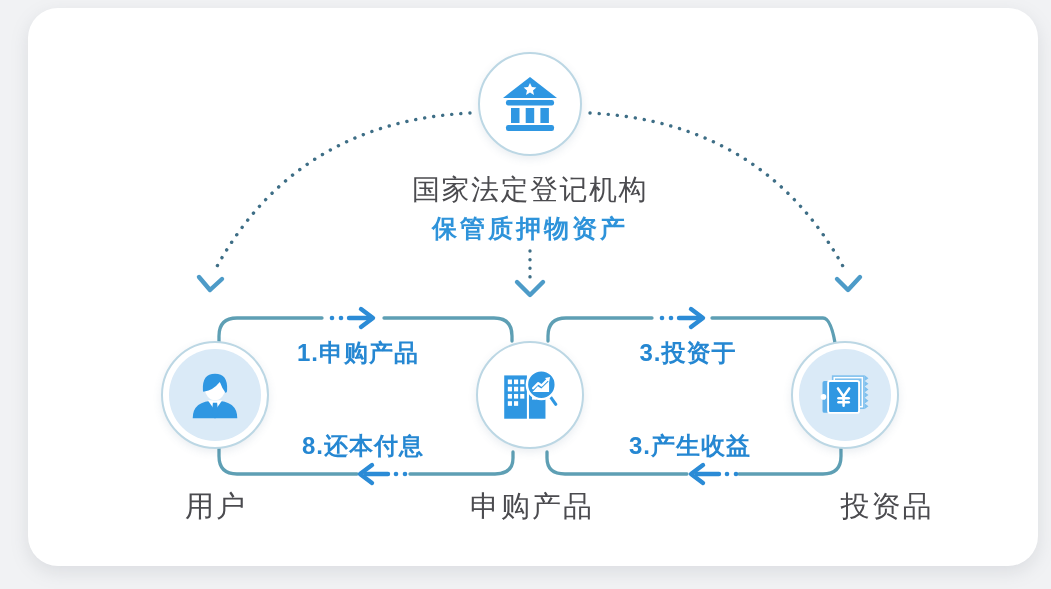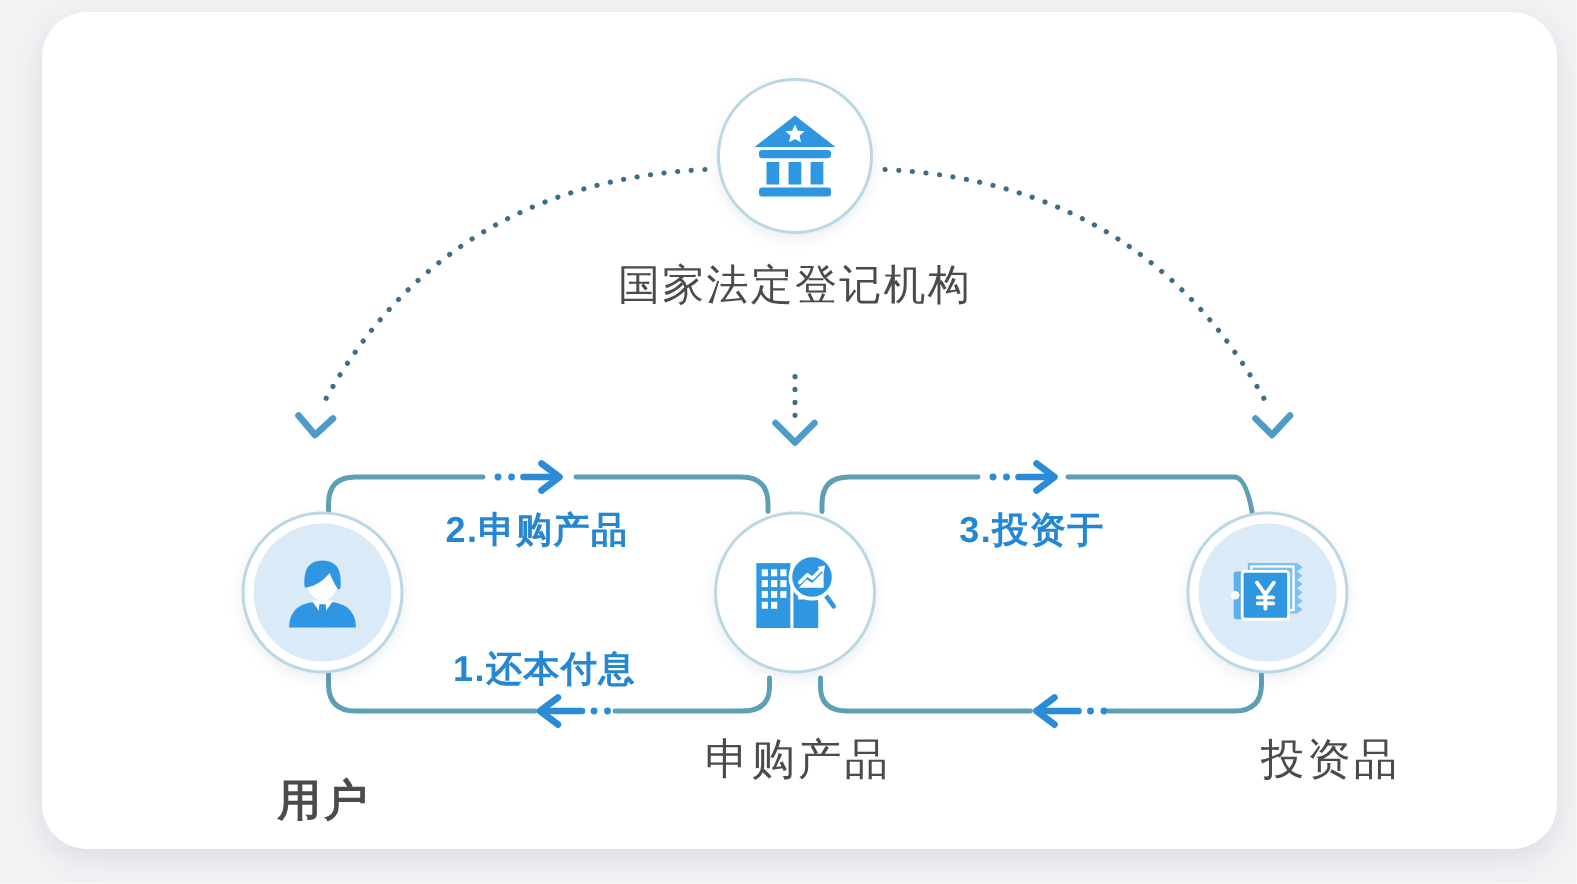--- a/index.html
+++ b/index.html
@@ -111,33 +111,34 @@
           <rect x="8" y="28" width="48" height="5.5" rx="2.2"></rect>
           <rect x="13" y="36" width="8.5" height="15"></rect>
           <rect x="27.7" y="36" width="8.5" height="15"></rect>
           <rect x="42.4" y="36" width="8.5" height="15"></rect>
           <rect x="8" y="53" width="48" height="6" rx="2.2"></rect>
         </g>
         <polygon fill="#ffffff" points="32,11 33.9,15.1 38.4,15.5 35,18.5 36,22.9 32,20.6 28,22.9 29,18.5 25.6,15.5 30.1,15.1"></polygon>
       </svg>
     </div>
     <div class="label title-label" style="left:530px;top:171px;">国家法定登记机构</div>
+    <div class="label sub-label" style="left:530px;top:212px;">保管质押物资产</div>
 
     <div class="node node-lg" style="left:161px;top:341px;">
       <div class="disc">
         <svg width="62" height="62" viewBox="0 0 64 64">
           <ellipse cx="32" cy="25" rx="10.5" ry="12.5" fill="#ffffff"></ellipse>
           <path d="M19.5 27 Q18.5 10 32 10 Q45.5 10 44.5 27 Q44.5 30 43 30 Q39.5 25.5 37 18.5 Q30 27 21 28.5 Q19.5 29 19.5 27 Z" fill="#2f97e2"></path>
           <path d="M9 56 Q9 38 32 38 Q55 38 55 56 Z" fill="#2f97e2"></path>
           <polygon points="24.5,37.5 39.5,37.5 32,48" fill="#ffffff"></polygon>
           <polygon points="29.8,40 34.2,40 35.2,51 32,56.5 28.8,51" fill="#2f97e2"></polygon>
         </svg>
       </div>
     </div>
-    <div class="label node-label" style="left:216px;top:514px;font-weight:bold;">用户</div>
+    <div class="label node-label" style="left:216px;top:487px;">用户</div>
 
     <div class="node node-lg" style="left:476px;top:341px;">
       <svg width="66" height="66" viewBox="0 0 64 64">
         <rect x="7" y="13" width="22" height="42" fill="#2f97e2"></rect>
         <g fill="#ffffff">
           <rect x="10.5" y="17" width="4" height="4.5"></rect>
             <rect x="16.5" y="17" width="4" height="4.5"></rect>
             <rect x="22.5" y="17" width="4" height="4.5"></rect>
           <rect x="10.5" y="24" width="4" height="4.5"></rect>
             <rect x="16.5" y="24" width="4" height="4.5"></rect>
@@ -173,18 +174,19 @@
             <line x1="36.5" y1="25" x2="30.5" y2="33.5"></line>
             <line x1="30.5" y1="33.5" x2="30.5" y2="43.5"></line>
             <line x1="25" y1="35.5" x2="36" y2="35.5"></line>
             <line x1="25" y1="39.8" x2="36" y2="39.8"></line>
           </g>
         </svg>
       </div>
     </div>
     <div class="label node-label" style="left:887px;top:487px;">投资品</div>
 
-    <div class="label step-label" style="left:358px;top:337px;">2.申购产品</div>
+    <div class="label step-label" style="left:358px;top:337px;">1.申购产品</div>
     <div class="label step-label" style="left:688px;top:337px;">3.投资于</div>
-    <div class="label step-label" style="left:363px;top:430px;">1.还本付息</div>
+    <div class="label step-label" style="left:690px;top:430px;">3.产生收益</div>
+    <div class="label step-label" style="left:363px;top:430px;">8.还本付息</div>
 
   </div>
 </div>
 
 </body></html>

